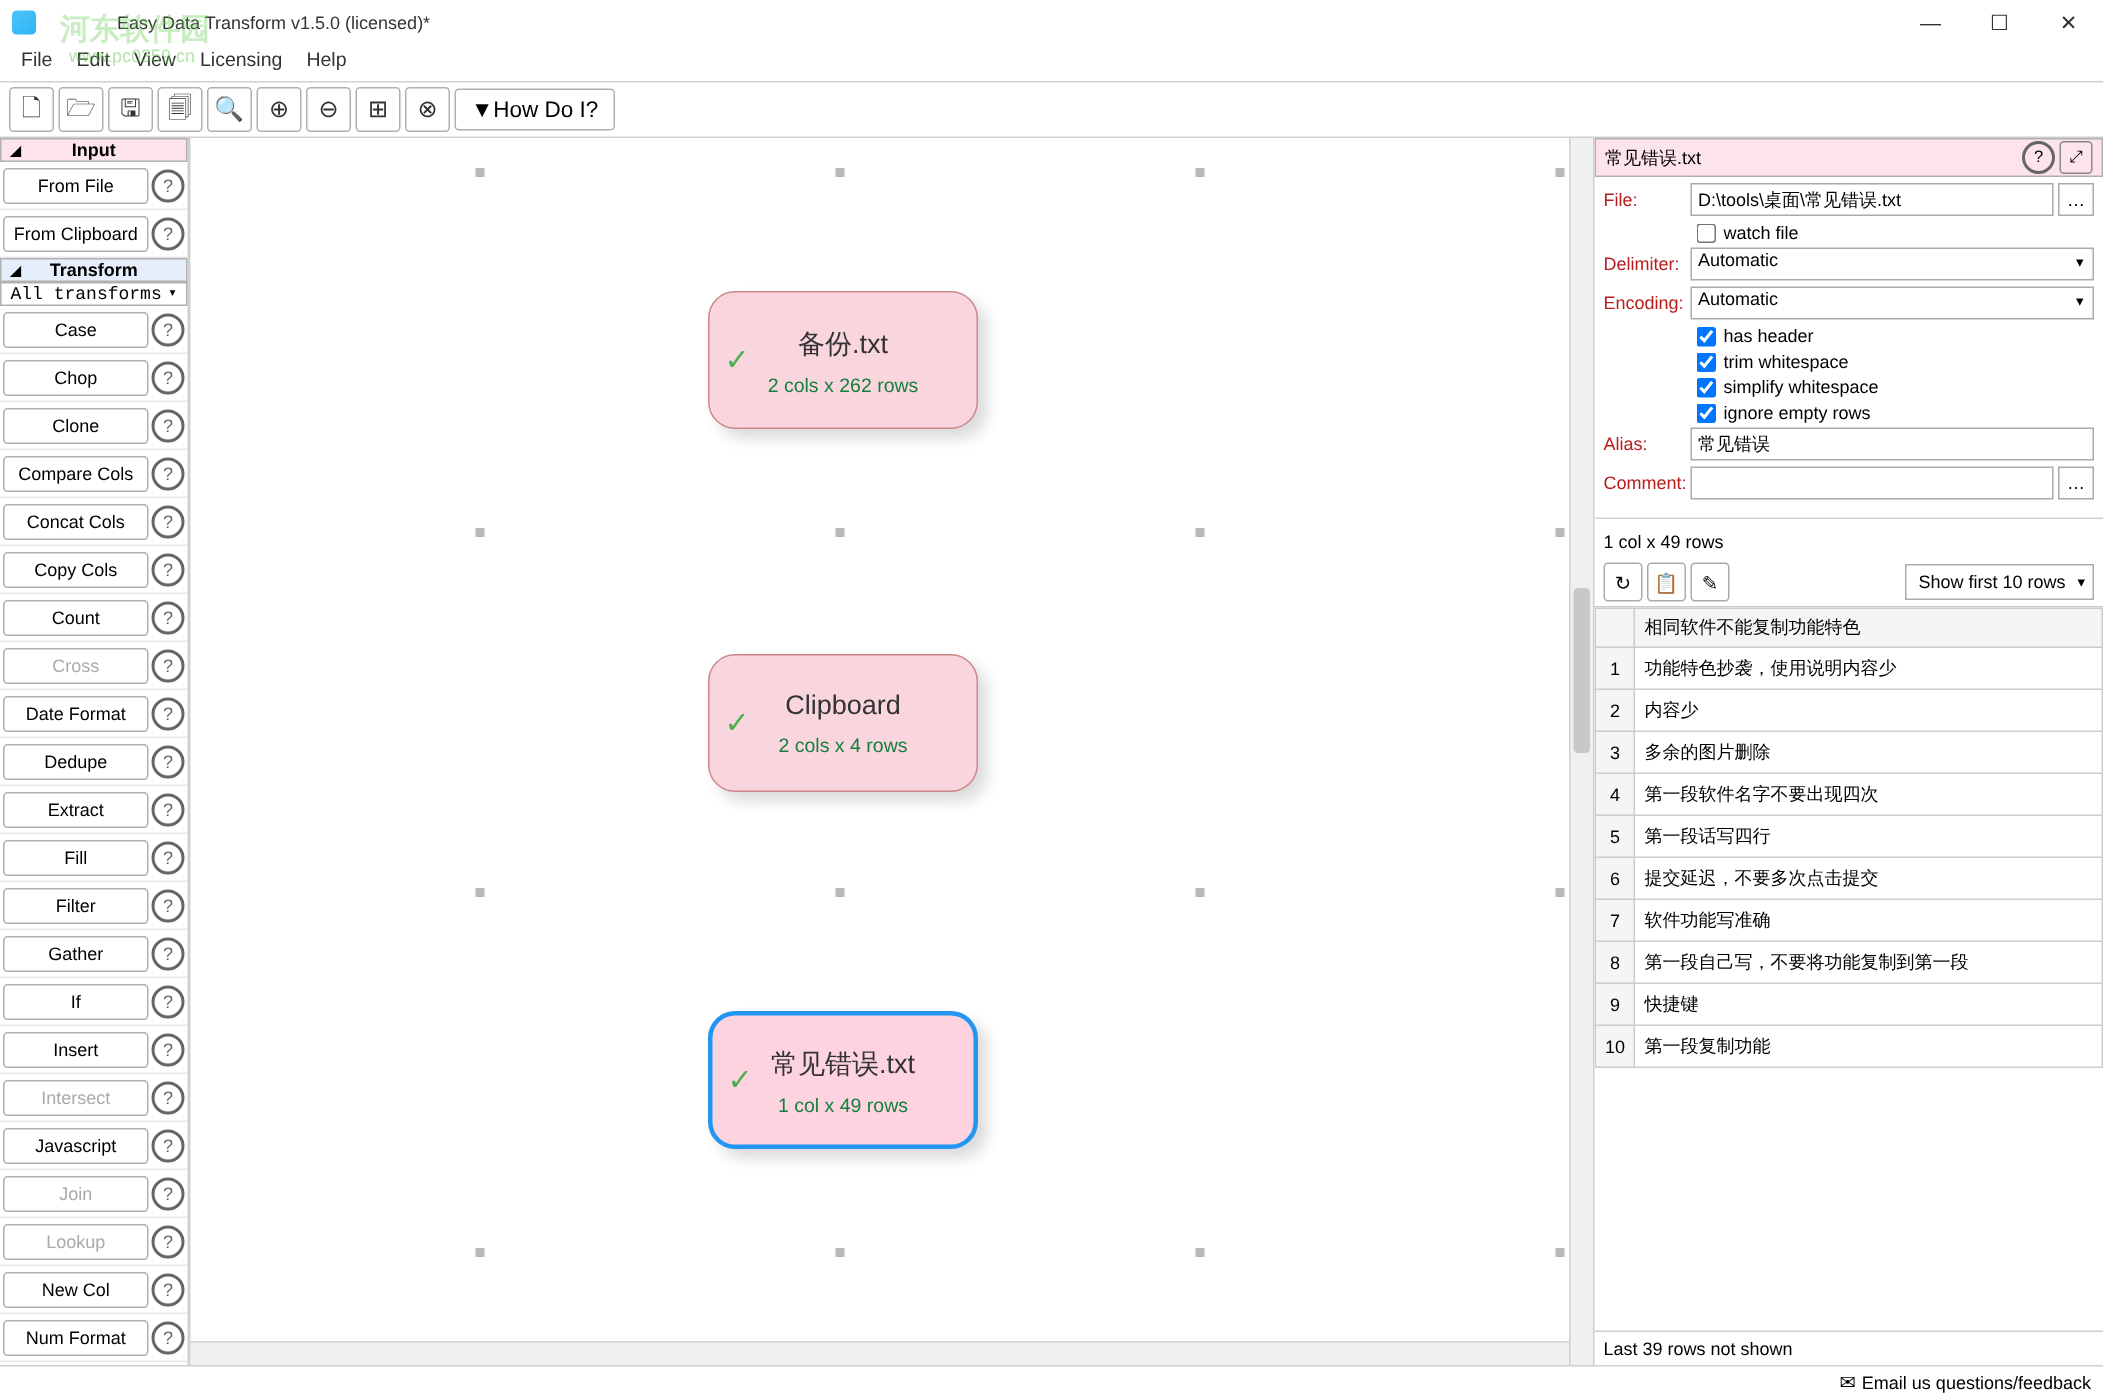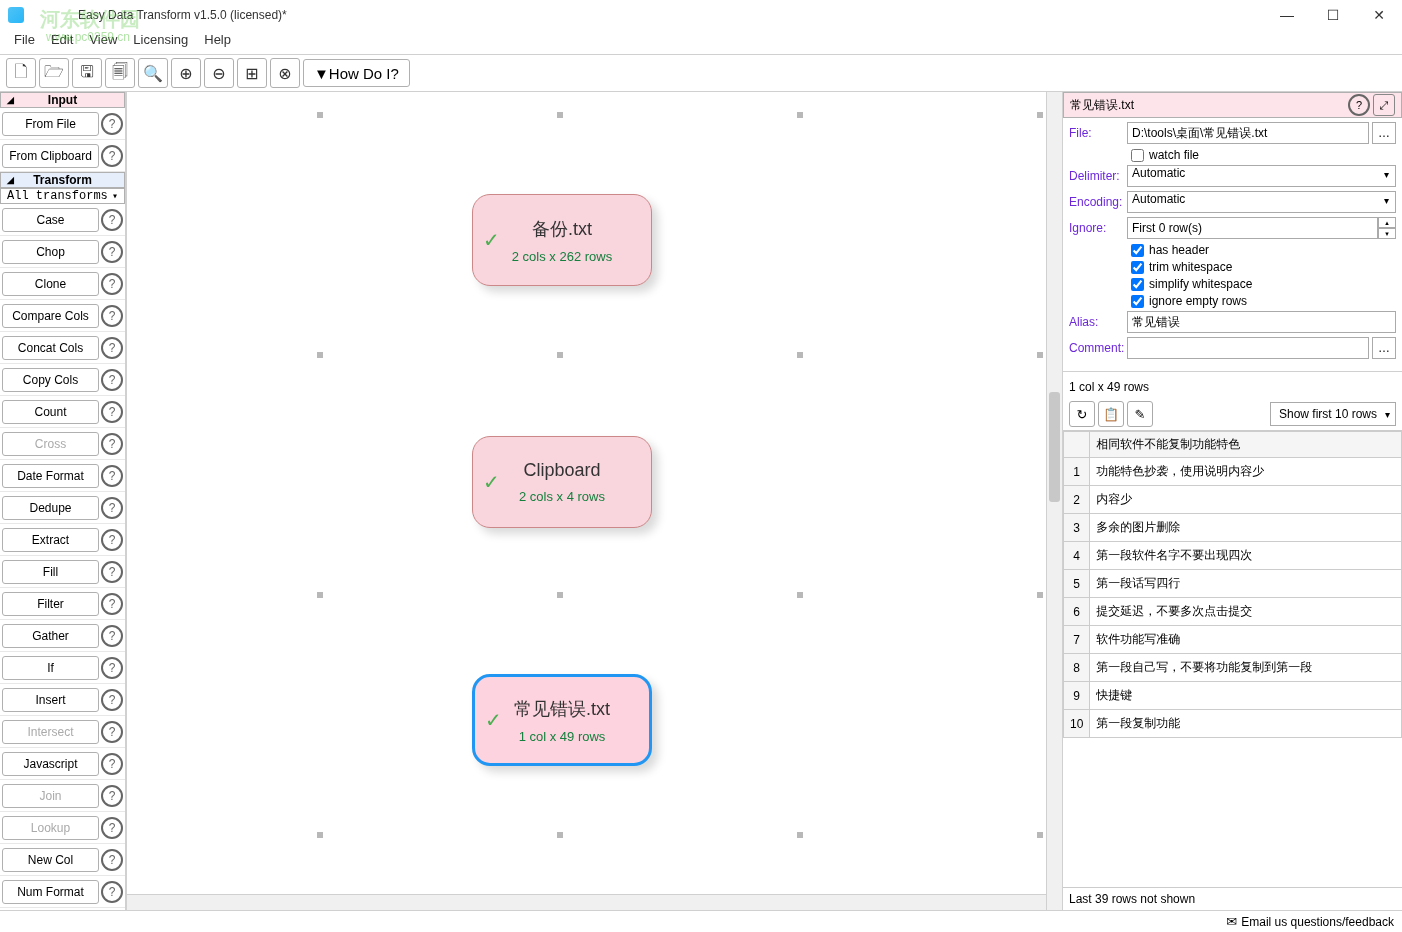--- a/index.html
+++ b/index.html
@@ -46,21 +46,21 @@
 .node .ntitle { font-size: 18px; color: #333; margin-bottom: 8px; }
 .node .nsub { font-size: 13px; color: #15803d; }
 
 .rightpanel { width: 340px; border-left: 1px solid #d0d0d0; display: flex; flex-direction: column; overflow: hidden; }
 .rp-header { height: 26px; background: #fde4ea; border: 1px solid #b0b0b0; display: flex; align-items: center; padding: 0 6px; font-size: 12px; }
 .rp-header .spacer { flex: 1; }
 .rp-header .hbtn { width: 22px; height: 22px; border: 2px solid #666; border-radius: 50%; display: flex; align-items: center; justify-content: center; margin-left: 3px; font-size: 11px; }
 .rp-header .hbtn.sq { border-radius: 3px; border: 1px solid #888; }
 .rp-form { padding: 4px 6px; }
 .rp-row { display: flex; align-items: center; margin-bottom: 4px; font-size: 12px; }
-.rp-label { width: 58px; color: #6d28d9; }
+.rp-label { width: 58px; color: #b91c1c; }
 .rp-input { flex: 1; height: 22px; border: 1px solid #aaa; padding: 0 4px; font-size: 12px; }
 .rp-select { flex: 1; height: 22px; border: 1px solid #aaa; padding: 0 4px; font-size: 12px; background: #fff; position: relative; }
 .rp-select::after { content: "▾"; position: absolute; right: 6px; top: 3px; font-size: 10px; }
 .rp-morebtn { width: 24px; height: 22px; border: 1px solid #aaa; margin-left: 3px; display: flex; align-items: center; justify-content: center; background: #fff; }
 .rp-check { display: flex; align-items: center; margin-left: 62px; margin-bottom: 3px; font-size: 12px; }
 .rp-check input { margin-right: 5px; }
 .rp-spin { display: flex; flex: 1; }
 .rp-spin .txt { flex: 1; height: 22px; border: 1px solid #aaa; padding: 0 4px; font-size: 12px; display: flex; align-items: center; }
 .rp-spin .spins { width: 18px; display: flex; flex-direction: column; }
 .rp-spin .spins div { flex: 1; border: 1px solid #aaa; font-size: 7px; display: flex; align-items: center; justify-content: center; }
@@ -304,30 +304,20 @@
           <span>watch file</span>
         </div>
       <div class="rp-row">
         <div class="rp-label">Delimiter:</div>
         <div class="rp-select">Automatic</div>
       </div>
       <div class="rp-row">
         <div class="rp-label">Encoding:</div>
         <div class="rp-select">Automatic</div>
       </div>
-      <div class="rp-row">
-        <div class="rp-label">Ignore:</div>
-        <div class="rp-spin">
-          <div class="txt">First 0 row(s)</div>
-          <div class="spins">
-              <div>▴</div>
-              <div>▾</div>
-            </div>
-        </div>
-      </div>
       <div id="rp-checks">
           <div class="rp-check">
             <input type="checkbox" checked="" style="">
             <span>has header</span>
           </div>
           <div class="rp-check">
             <input type="checkbox" checked="" style="">
             <span>trim whitespace</span>
           </div>
           <div class="rp-check">

